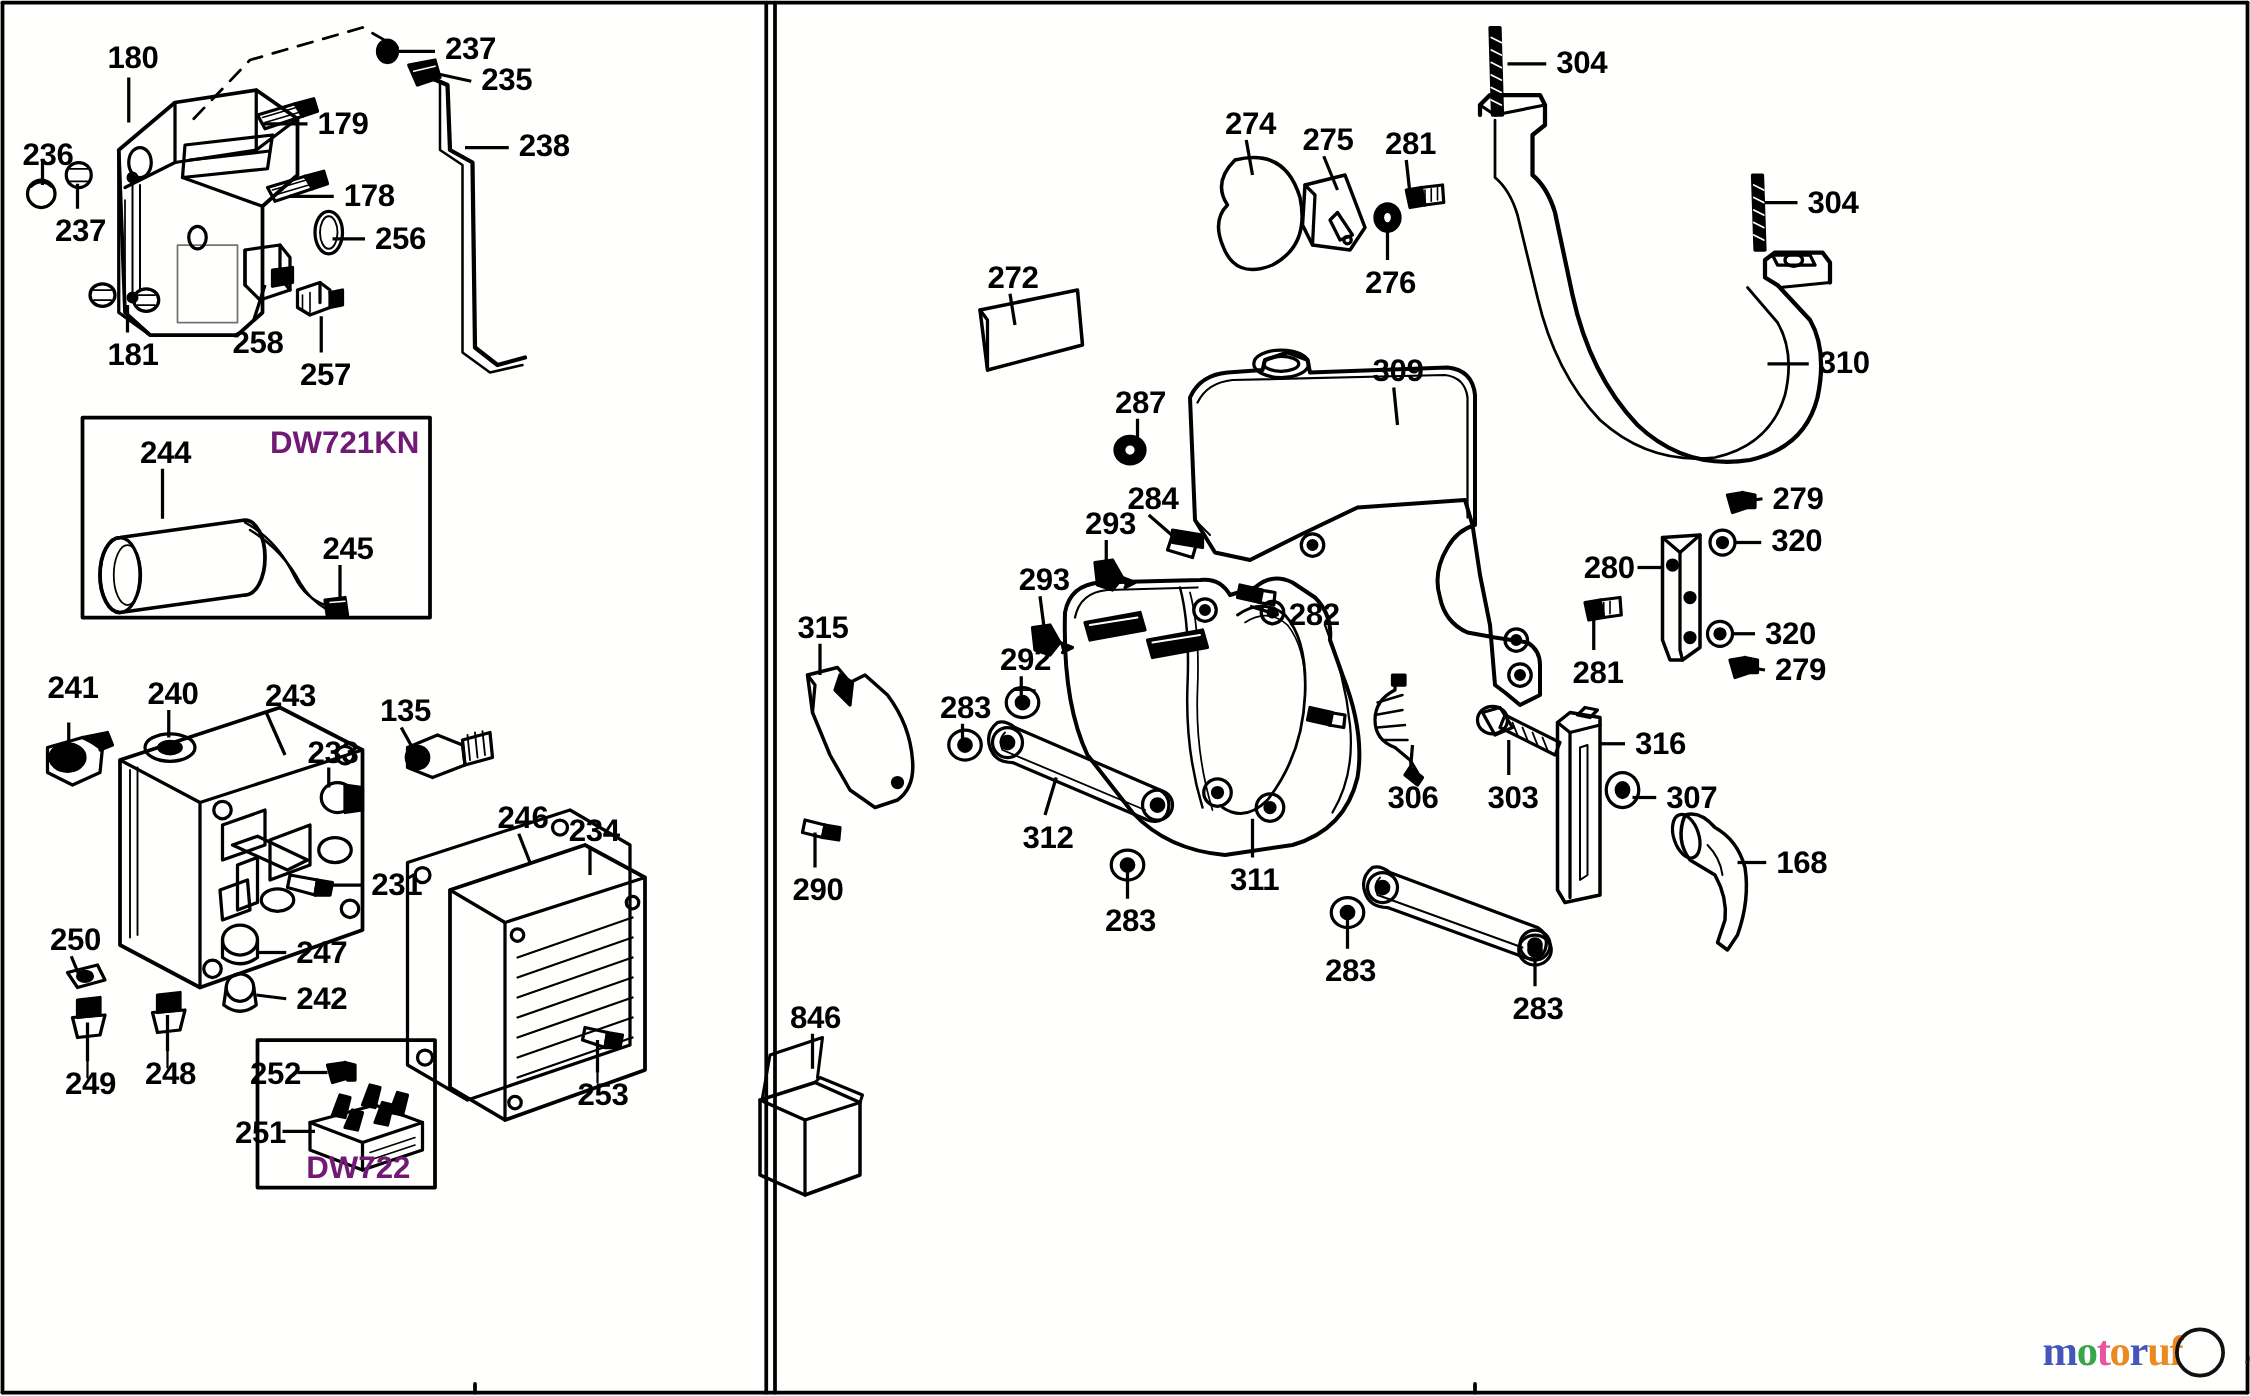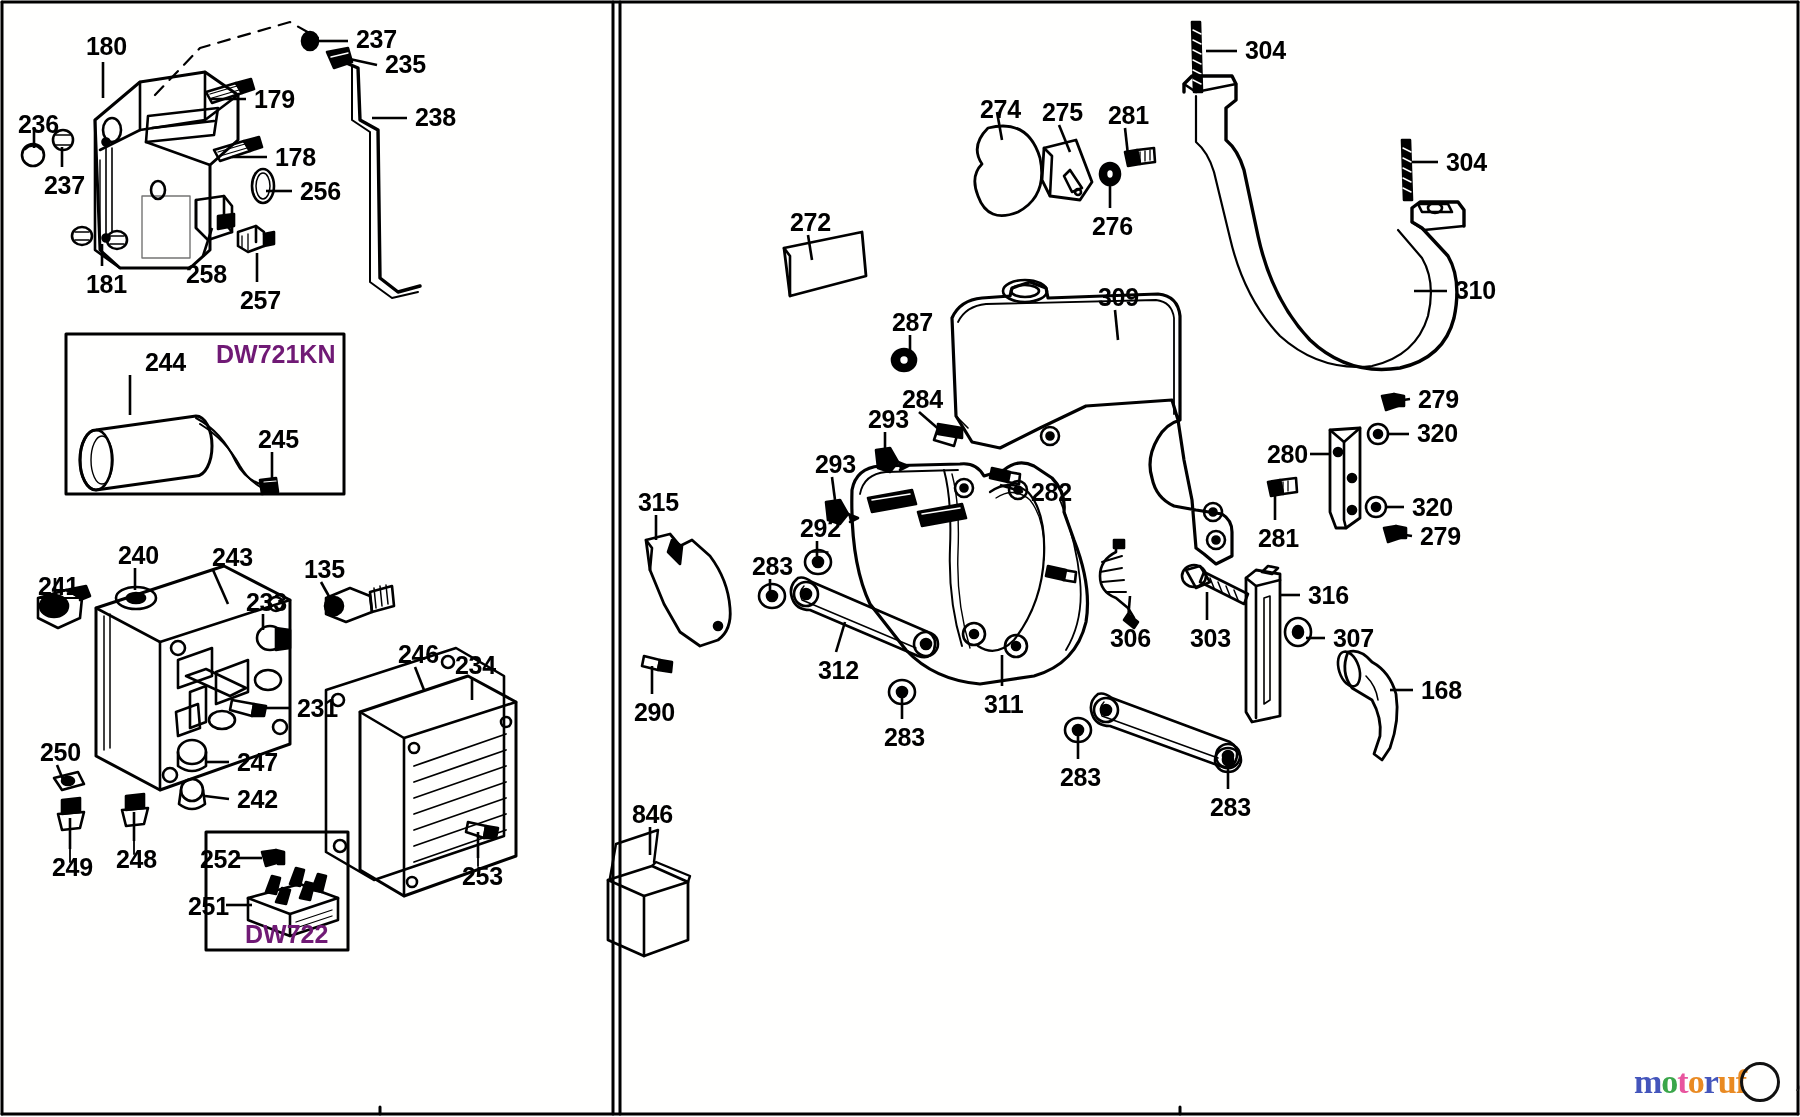--- a/index.html
+++ b/index.html
@@ -482,40 +482,40 @@
       <div class="lbl" style="left: 385px; top: 50px;">235</div>
       <div class="lbl" style="left: 254px; top: 85px;">179</div>
       <div class="lbl" style="left: 415px; top: 103px;">238</div>
       <div class="lbl" style="left: 18px; top: 110px;">236</div>
       <div class="lbl" style="left: 275px; top: 143px;">178</div>
       <div class="lbl" style="left: 44px; top: 171px;">237</div>
       <div class="lbl" style="left: 300px; top: 177px;">256</div>
       <div class="lbl" style="left: 86px; top: 270px;">181</div>
       <div class="lbl" style="left: 186px; top: 260px;">258</div>
       <div class="lbl" style="left: 240px; top: 286px;">257</div>
-      <div class="lbl" style="left: 112px; top: 348px; margin-left: 33px;">244</div>
+      <div class="lbl" style="left: 112px; top: 348px;">244</div>
       <div class="lbl" style="left: 258px; top: 425px;">245</div>
-      <div class="lbl" style="left: 38px; top: 572px; text-decoration: underline;">241</div>
+      <div class="lbl" style="left: 38px; top: 536px;">241</div>
       <div class="lbl" style="left: 118px; top: 541px;">240</div>
       <div class="lbl" style="left: 212px; top: 543px;">243</div>
       <div class="lbl" style="left: 246px; top: 588px;">233</div>
       <div class="lbl" style="left: 304px; top: 555px;">135</div>
       <div class="lbl" style="left: 297px; top: 694px;">231</div>
       <div class="lbl" style="left: 398px; top: 640px;">246</div>
       <div class="lbl" style="left: 455px; top: 651px;">234</div>
       <div class="lbl" style="left: 237px; top: 748px;">247</div>
       <div class="lbl" style="left: 40px; top: 738px;">250</div>
       <div class="lbl" style="left: 237px; top: 785px;">242</div>
       <div class="lbl" style="left: 52px; top: 853px;">249</div>
       <div class="lbl" style="left: 116px; top: 845px;">248</div>
       <div class="lbl" style="left: 462px; top: 862px;">253</div>
       <div class="lbl" style="left: 200px; top: 845px;">252</div>
       <div class="lbl" style="left: 188px; top: 892px;">251</div>
       <div class="lbl" style="left: 1245px; top: 36px;">304</div>
-      <div class="lbl" style="left: 980px; top: 85px; margin-top: 10px;">274</div>
+      <div class="lbl" style="left: 980px; top: 85px;">274</div>
       <div class="lbl" style="left: 1042px; top: 98px;">275</div>
       <div class="lbl" style="left: 1108px; top: 101px;">281</div>
       <div class="lbl" style="left: 1446px; top: 148px;">304</div>
       <div class="lbl" style="left: 1092px; top: 212px;">276</div>
       <div class="lbl" style="left: 790px; top: 208px;">272</div>
       <div class="lbl" style="left: 1455px; top: 276px;">310</div>
       <div class="lbl" style="left: 1098px; top: 283px;">309</div>
       <div class="lbl" style="left: 892px; top: 308px;">287</div>
       <div class="lbl" style="left: 1418px; top: 385px;">279</div>
       <div class="lbl" style="left: 902px; top: 385px;">284</div>

